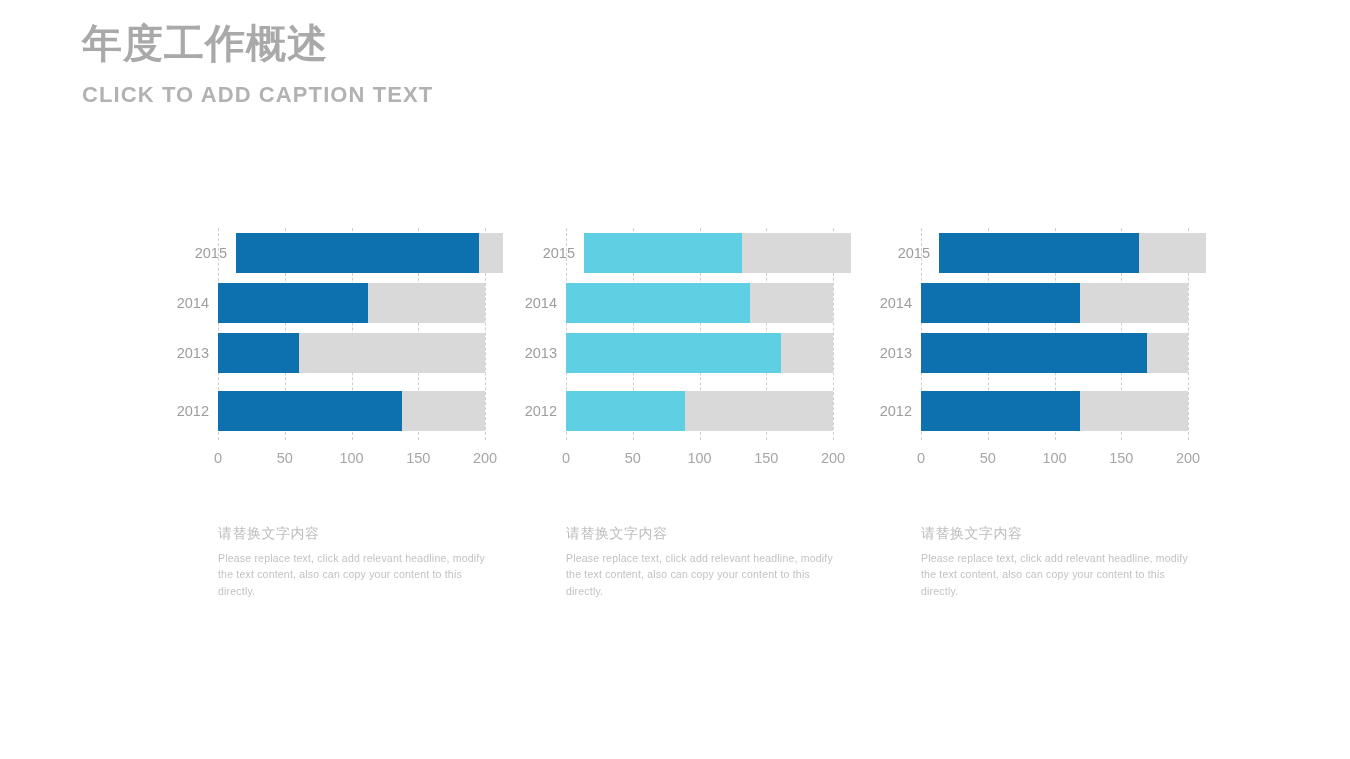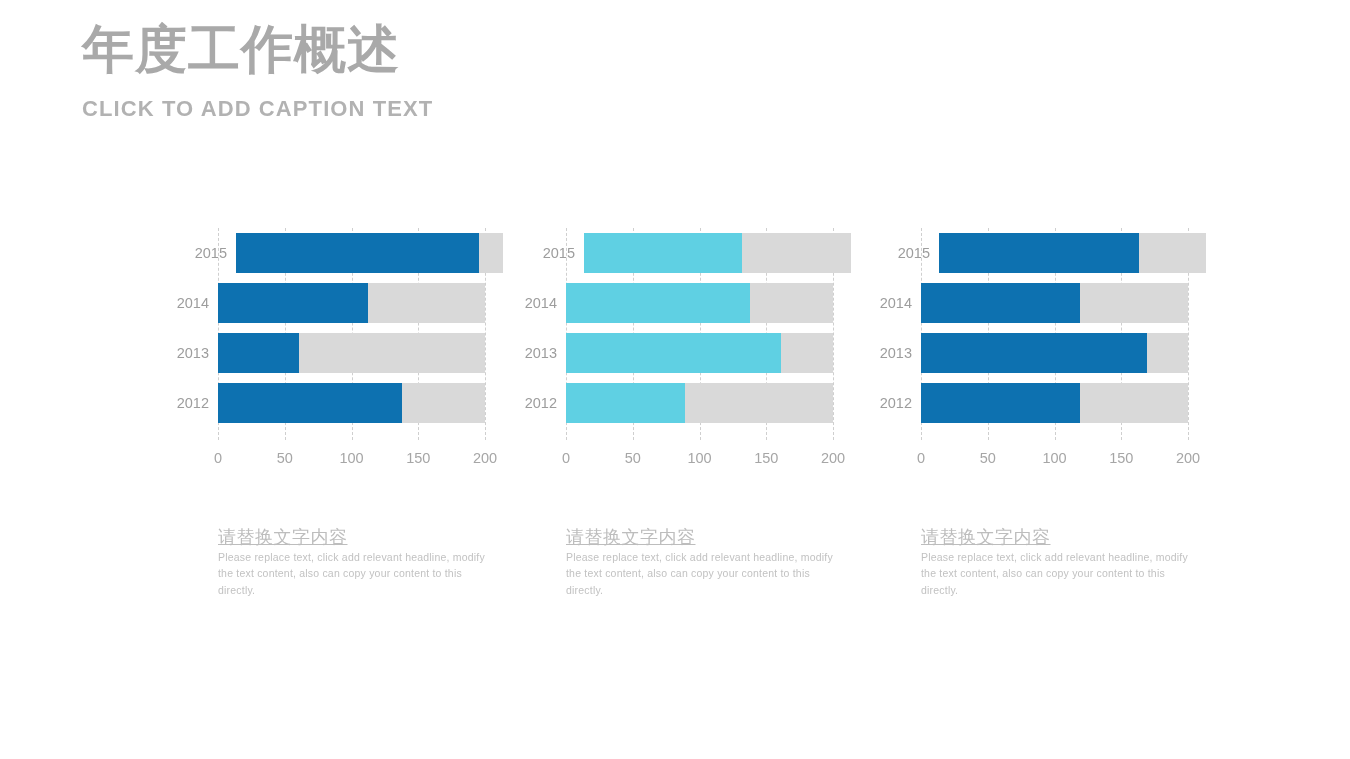--- a/index.html
+++ b/index.html
@@ -17,21 +17,21 @@
   }
 
   
   #header {
     position: absolute;
     left: 82px;
     top: 20px;
     width: 600px;
   }
   #title {
-    font-size: 52px;
+    font-size: 40px;
     font-weight: bold;
     color: #a9a9a9;
     letter-spacing: 1px;
     line-height: 1.15;
     white-space: nowrap;
   }
   #subtitle {
     margin-top: 16px;
     font-size: 22px;
     font-weight: bold;
@@ -77,21 +77,21 @@
 
   .bar-row {
     position: absolute;
     left: 0;
     width: 100%;
     height: 40px;
   }
   .bar-row.r0 { top: 5px; margin-left: 18px; }
   .bar-row.r1 { top: 55px; }
   .bar-row.r2 { top: 105px; }
-  .bar-row.r3 { top: 155px; padding-left: 44px; }
+  .bar-row.r3 { top: 163px; padding-left: 44px; }
 
   .bar-track {
     position: absolute;
     left: 0;
     top: 0;
     height: 100%;
     width: 100%;
     background: #d9d9d9;
   }
   .bar-fill {
@@ -139,25 +139,25 @@
   .caption-block {
     position: absolute;
     top: 0;
     width: 268px;
   }
   #caption-1 { left: 218px; }
   #caption-2 { left: 566px; }
   #caption-3 { left: 921px; }
 
   .caption-head {
-    font-size: 18px;
+    font-size: 14px;
     color: #bdbdbd;
     letter-spacing: 0.5px;
-    white-space: nowrap;
-    text-decoration: underline;
+    margin-bottom: 7px;
+    white-space: nowrap;
   }
   .caption-body {
     font-size: 10.5px;
     color: #c2c2c2;
     line-height: 1.55;
     letter-spacing: 0.2px;
   }
 </style>
 </head>
 <body>

